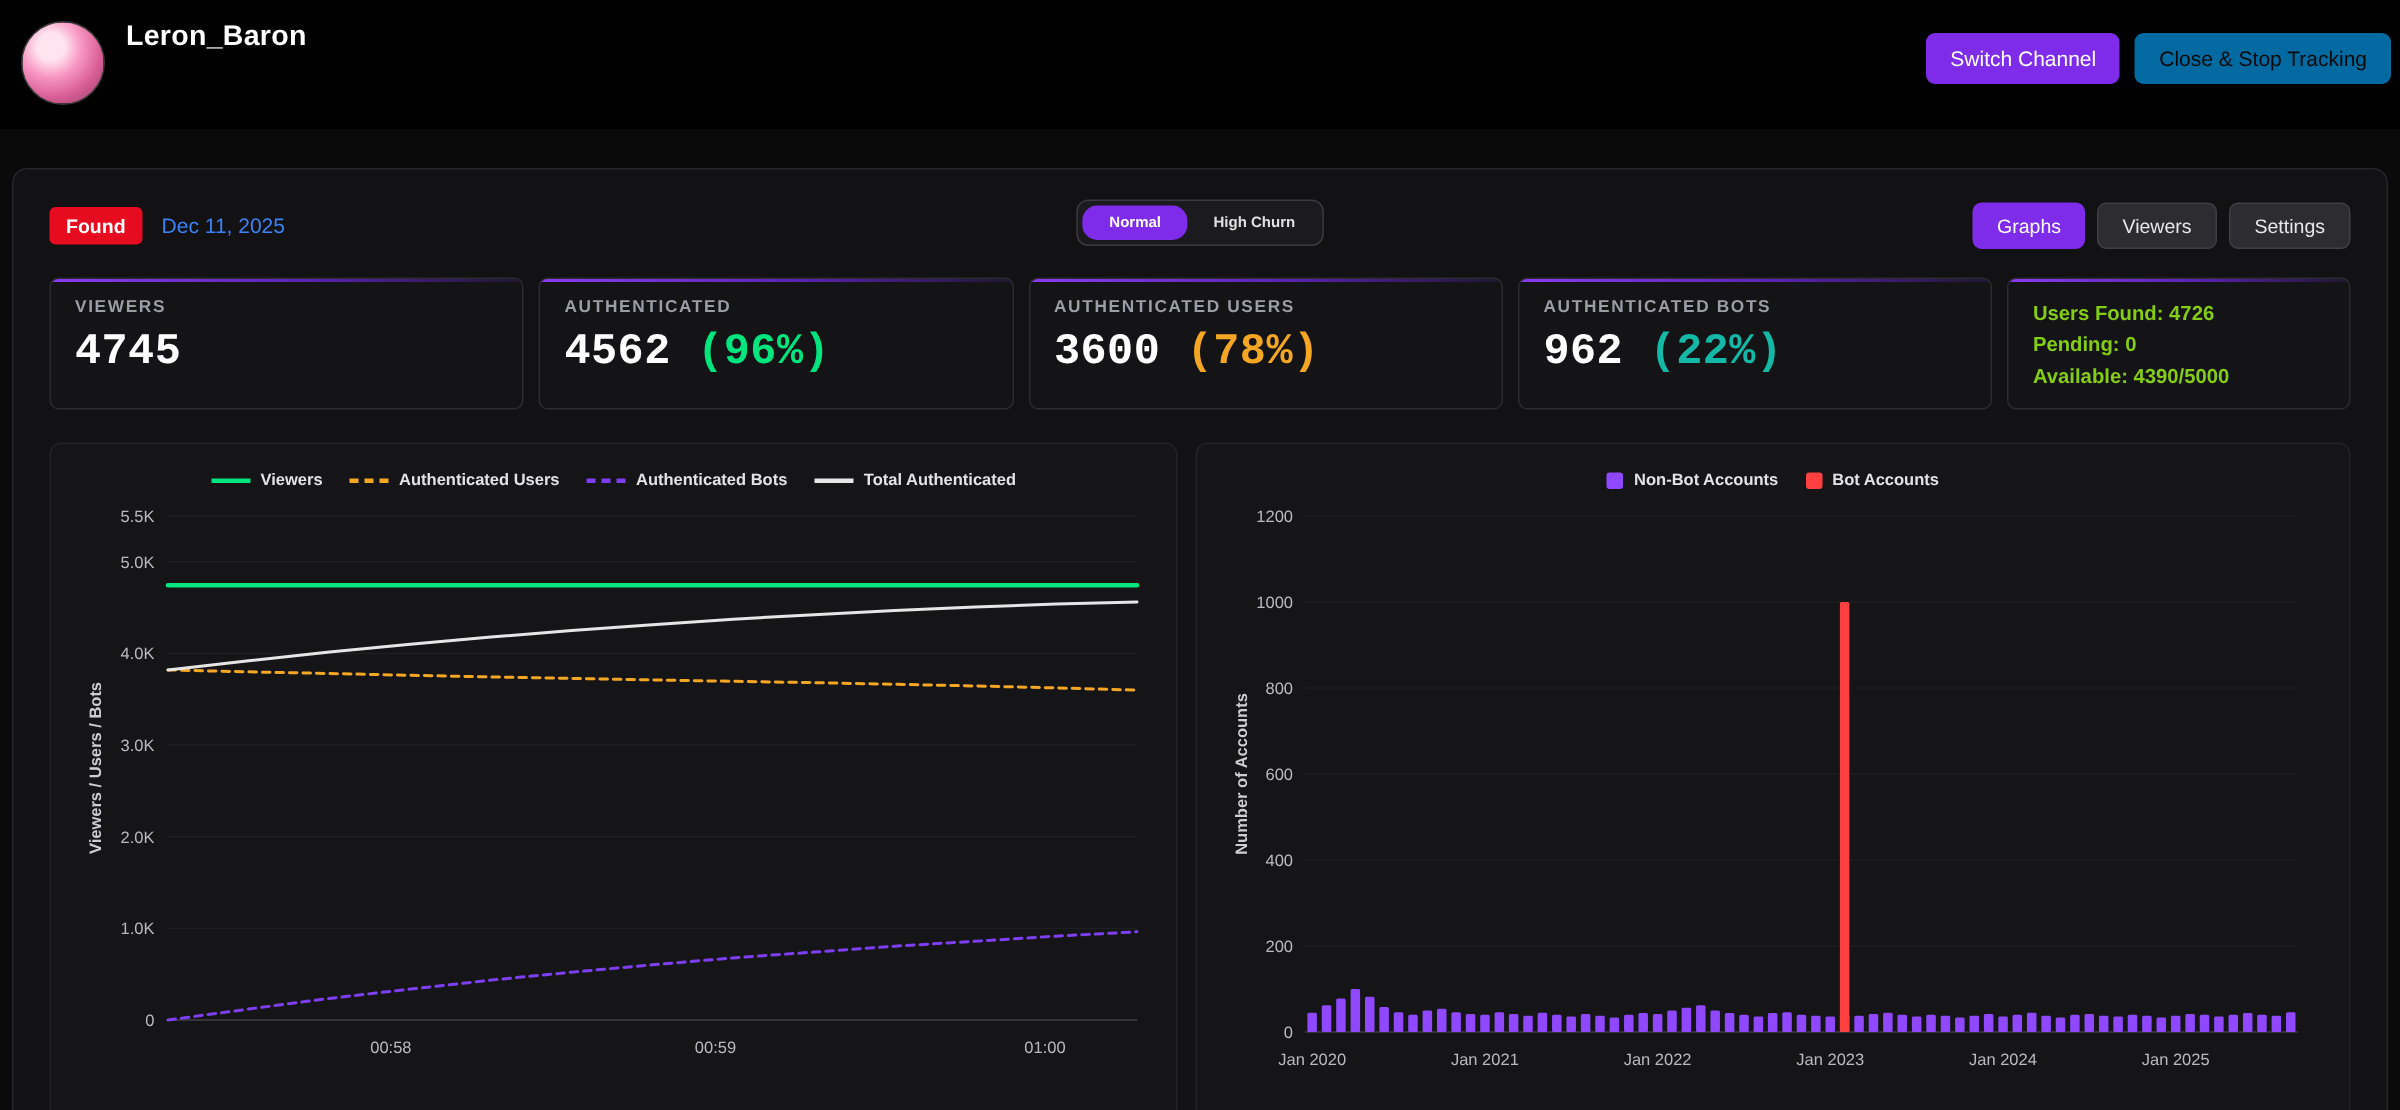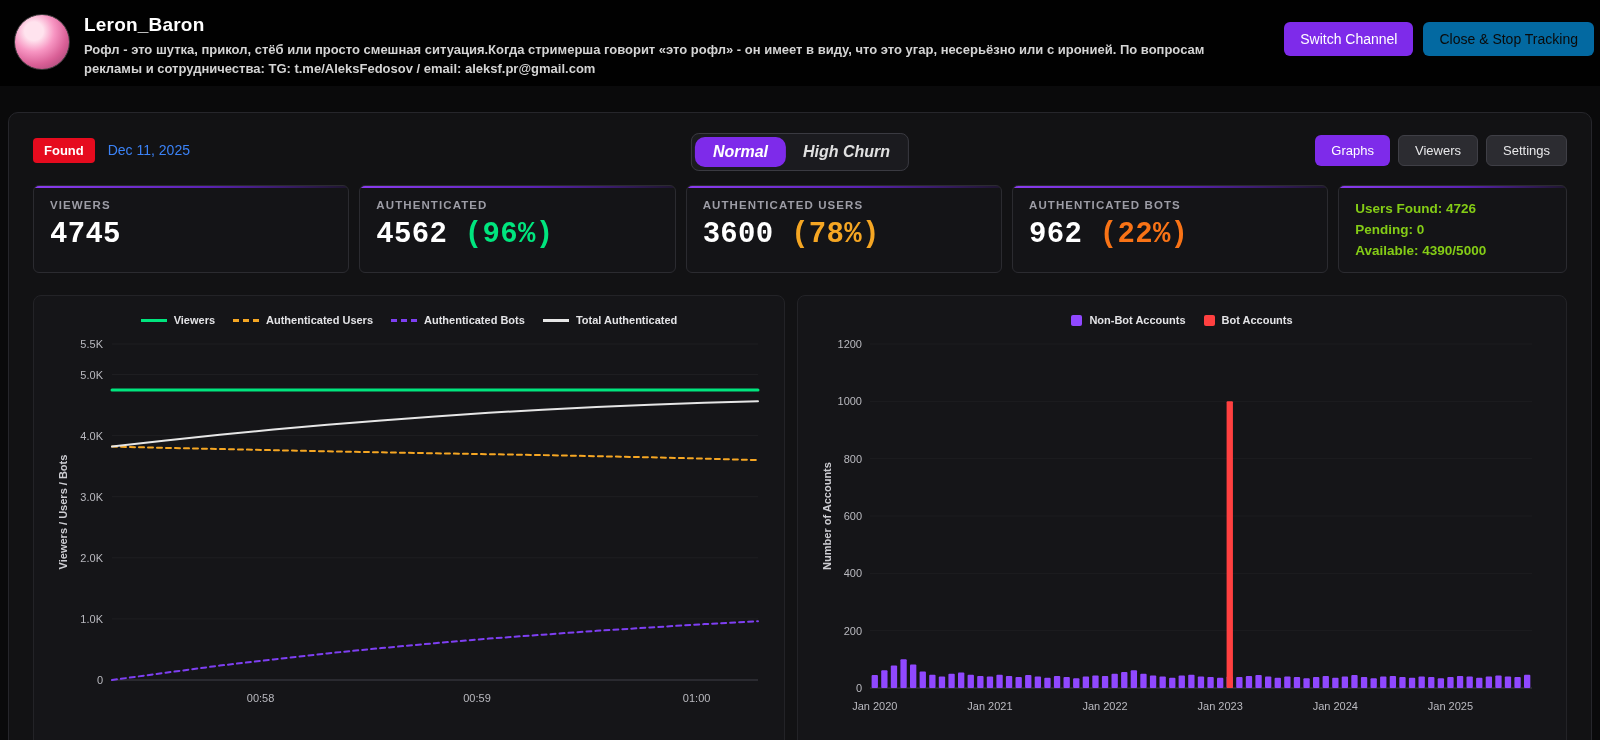--- a/index.html
+++ b/index.html
@@ -29,38 +29,38 @@
     border-radius:10px; padding:20px 24px; height:680px; }
 
   
   .toolbar { position:relative; display:flex; align-items:center; height:34px; }
   .toolbar-left { display:flex; align-items:center; gap:13px; }
   .live-badge { background:#e60b1e; color:#fff; font-weight:700; font-size:13px;
     padding:5px 11px; border-radius:4px; }
   .stream-date { font-size:14px; color:#3b82f6; }
   .mode-toggle { position:absolute; left:50%; top:0; transform:translateX(-50%);
     background:#1b1b1f; border:1px solid #3a3a41; border-radius:8px; padding:3px; display:flex; gap:2px; }
-  .mode-btn { background:transparent; color:#e0e0e0; font-size:16px; font-weight:700;
-    padding:6px 15px; border-radius:10px;font-style:italic; }
+  .mode-btn { background:transparent; color:#e0e0e0; font-size:10px; font-weight:700;
+    padding:6px 15px; border-radius:10px; }
   .mode-btn.active { background:#7e2bea; color:#fff; padding:6px 18px; }
   .toolbar-right { margin-left:auto; display:flex; gap:8px; }
 
   
   .stats-row { display:flex; gap:10px; margin-top:18px; }
   .card { position:relative; background:#141417; border:1px solid #2b2b30; border-radius:6px;
     padding:13px 16px 12px; height:88px; overflow:hidden; }
   .card::before { content:""; position:absolute; top:0; left:0; right:0; height:2px;
     background:linear-gradient(90deg,#8a3cf0 0%, #5b22b4 55%, rgba(90,34,180,.15) 100%); }
   .card.big { flex:1.45; }
   .card.small { flex:1; }
   .card-label { font-size:11.5px; letter-spacing:1.1px; color:#9d9da6; font-weight:700; margin-bottom:7px; }
   .card-value { font-size:29px; font-weight:700; color:#fff; letter-spacing:.3px; white-space:nowrap;font-family:Liberation Mono, monospace; }
   .pct-green  { color:#00e57e; }
   .pct-orange { color:#f5a623; }
-  .pct-red    { color:#f97316; }
+  .pct-red    { color:#14b8a6; }
   .card-line { font-size:15px; font-weight:700; color:#fff; line-height:1.45; white-space:nowrap; }
   .card-line .muted { font-size:12.5px; font-weight:400; color:#9a9aa2; }
   .quota-line { font-size:13.5px; font-weight:700; color:#84cc16; line-height:1.55; white-space:nowrap; }
 
   
   .charts-row { display:flex; gap:12px; margin-top:22px; }
   .chart-panel { background:#151518; border:1px solid #232327; border-radius:8px;
     padding:12px 16px; height:470px; }
   .chart-panel.left  { flex:0 0 752px; }
   .chart-panel.right { flex:1; }
@@ -75,21 +75,20 @@
   .tick { fill:#b9b9bf; font-size:11px; }
   .axis-label { fill:#cdcdd2; font-size:11px; font-weight:700; }
 </style>
 </head>
 <body>
 
 <header class="app-header">
   <div class="avatar"></div>
   <div class="head-text">
     <div class="channel-title">Leron_Baron</div>
-    <div class="channel-desc">Рофл - это шутка, прикол, стёб или просто смешная ситуация.Когда стримерша говорит «это рофл» - он имеет в виду, что это угар, несерьёзно или с иронией. По вопросам рекламы и сотрудничества: TG: t.me/AleksFedosov / email: aleksf.pr@gmail.com</div>
   </div>
   <div class="head-actions">
     <button class="btn purple">Switch Channel</button>
     <button class="btn white">Close &amp; Stop Tracking</button>
   </div>
 </header>
 
 <main class="main-panel">
 
   <div class="toolbar">

